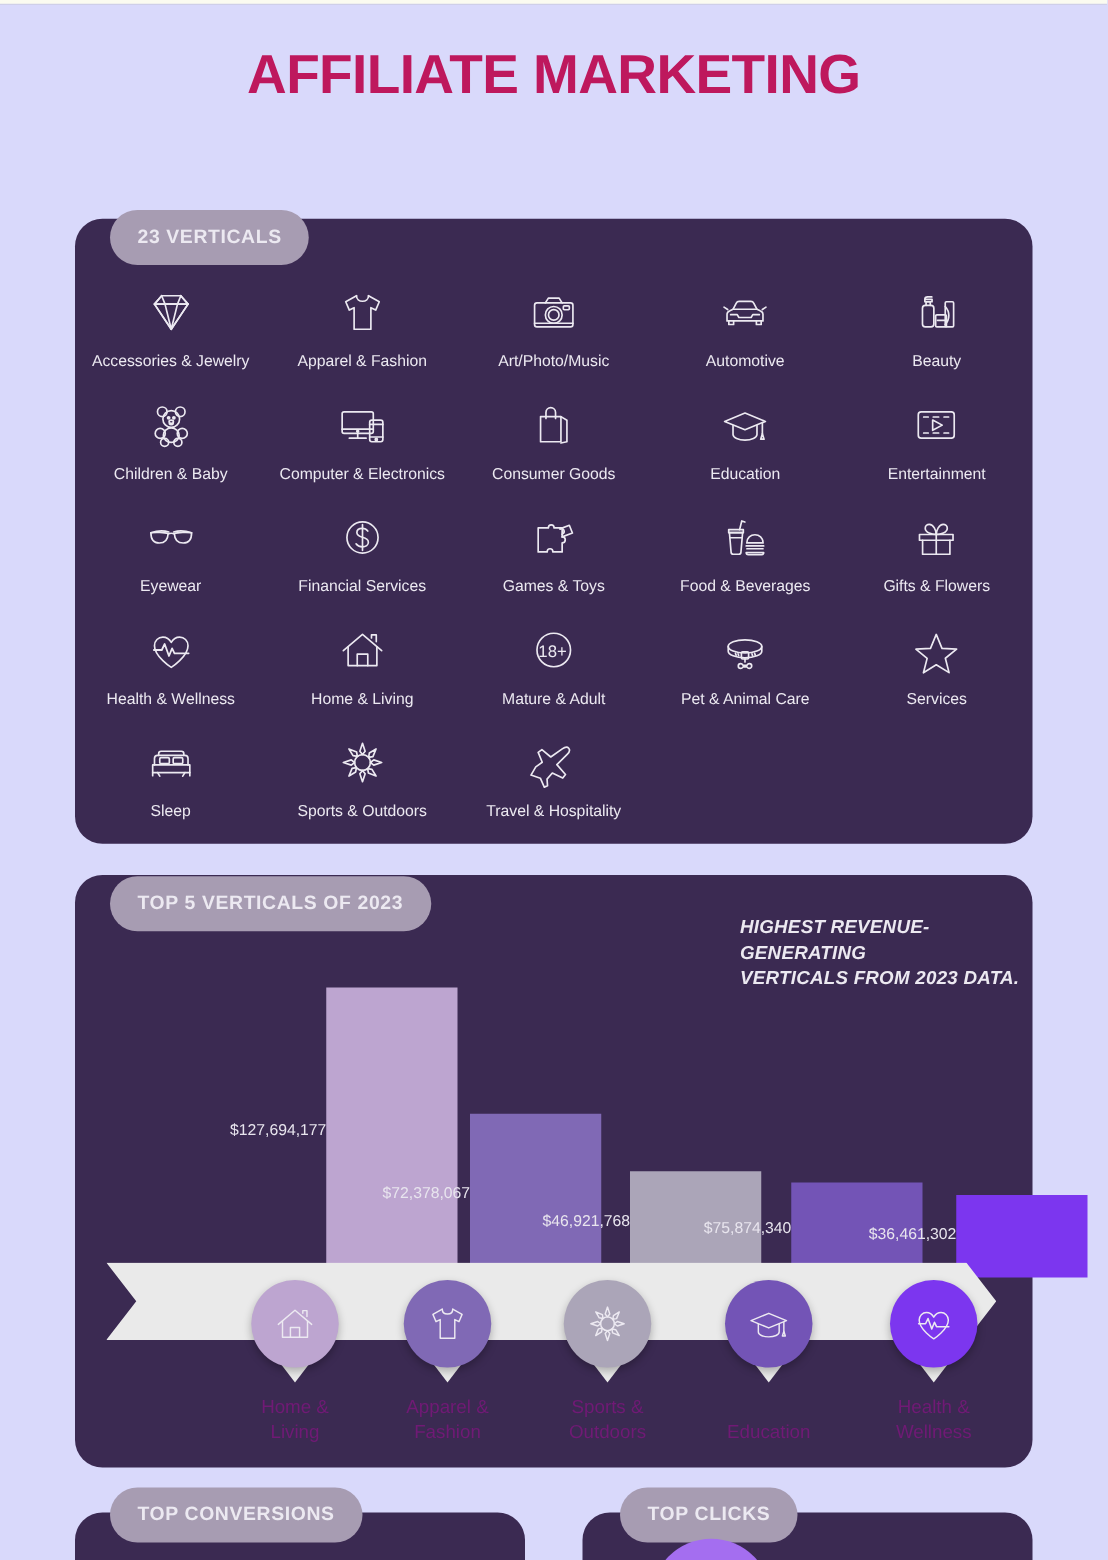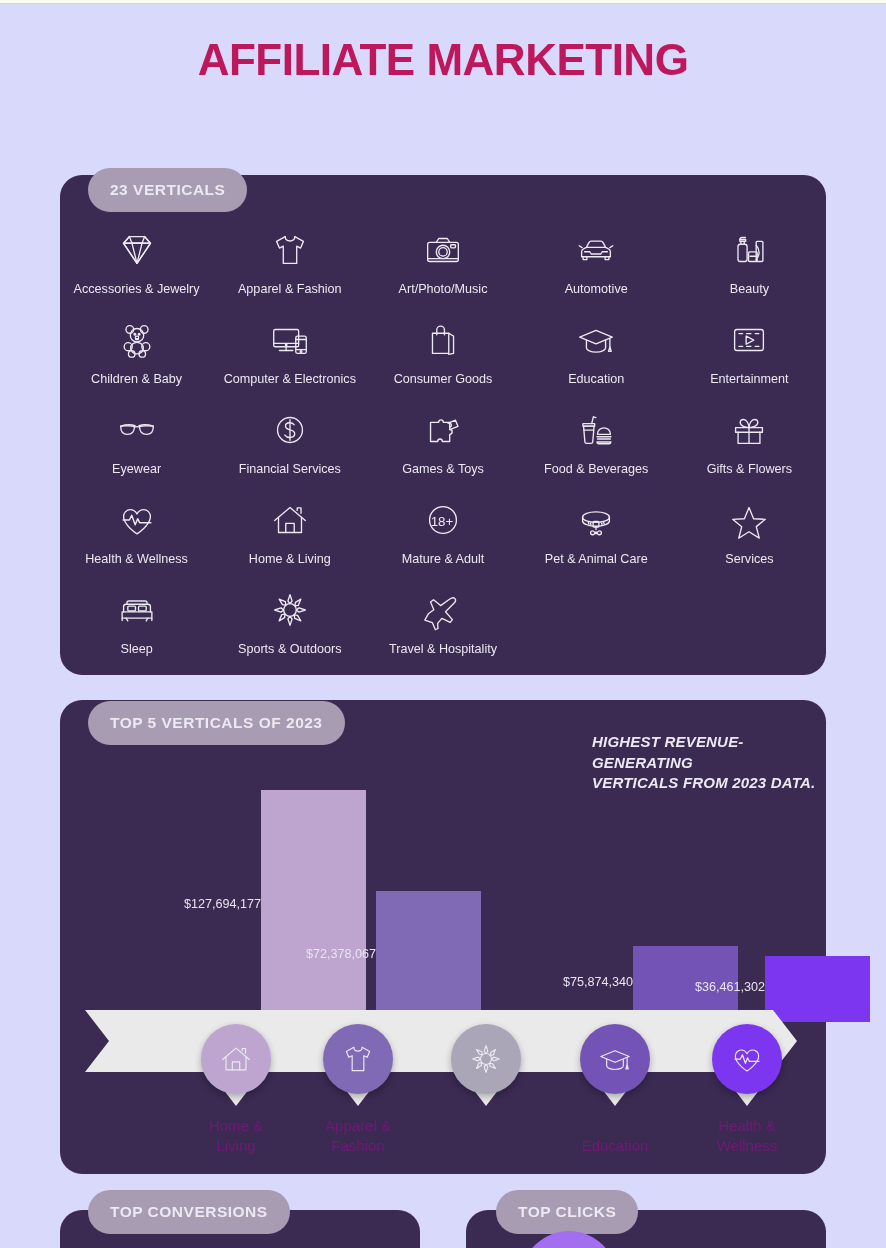--- a/index.html
+++ b/index.html
@@ -392,20 +392,24 @@
   <div>VERTICALS FROM 2023 DATA.</div>
 </div>
 <div class="chart" id="chart" style="left:60px;top:700px;">
     <div class="barwrap" style="left: 124px;">
       <div class="barval">$127,694,177</div>
       <div class="bar" style="height: 232px; background: rgb(189, 165, 208);"></div>
     </div>
     <div class="barwrap" style="left: 246px;">
       <div class="barval">$72,378,067</div>
       <div class="bar" style="height: 131px; background: rgb(128, 105, 181);"></div>
+    </div>
+    <div class="barwrap" style="left: 374px;">
+      <div class="barval">$46,921,768</div>
+      <div class="bar" style="height: 85px; background: rgb(171, 165, 184);"></div>
     </div>
     <div class="barwrap" style="left: 503px;">
       <div class="barval">$75,874,340</div>
       <div class="bar" style="height: 76px; background: rgb(115, 84, 182);"></div>
     </div>
     <div class="barwrap" style="left: 635px;">
       <div class="barval">$36,461,302</div>
       <div class="bar" style="height: 66px; background: rgb(124, 54, 239);"></div>
     </div>
     <div class="ribbon"></div>
@@ -440,20 +444,24 @@
         <path d="M24 8l2.2 6.6L24 17.4l-2.2-2.8z"></path>
         <path d="M24 40l2.2-6.6L24 30.6l-2.2 2.8z"></path>
         <path d="M8 24l6.6-2.2 2.8 2.2-2.8 2.2z"></path>
         <path d="M40 24l-6.6-2.2L30.6 24l2.8 2.2z"></path>
         <path d="M12.7 12.7l6.4 2.6.6 3.6-3.6-.6z"></path>
         <path d="M35.3 35.3l-6.4-2.6-.6-3.6 3.6.6z"></path>
         <path d="M35.3 12.7l-2.6 6.4-3.6.6.6-3.6z"></path>
         <path d="M12.7 35.3l2.6-6.4 3.6-.6-.6 3.6z"></path>
       </svg>
     </div>
+    <div class="clabel" style="left: 351px;">
+      <div>Sports &amp;</div>
+      <div>Outdoors</div>
+    </div>
     <div class="tip" style="left: 542px;"></div>
     <div class="circle" style="left: 520px; background: rgb(115, 84, 182);">
       <svg width="40" height="40" viewBox="0 0 48 48" fill="none" stroke="#ece9f1" stroke-width="1.4" stroke-linejoin="round" stroke-linecap="round">
         <path d="M24 14L7 21l17 7 17-7z"></path>
         <path d="M14 24.5V32c0 2.6 4.6 4.6 10 4.6S34 34.6 34 32v-7.5"></path>
         <path d="M38.5 22.7v8.5"></path>
         <path d="M38.5 31.2l-1.4 4.6h2.8z"></path>
       </svg>
     </div>
     <div class="clabel" style="left: 480px;">

